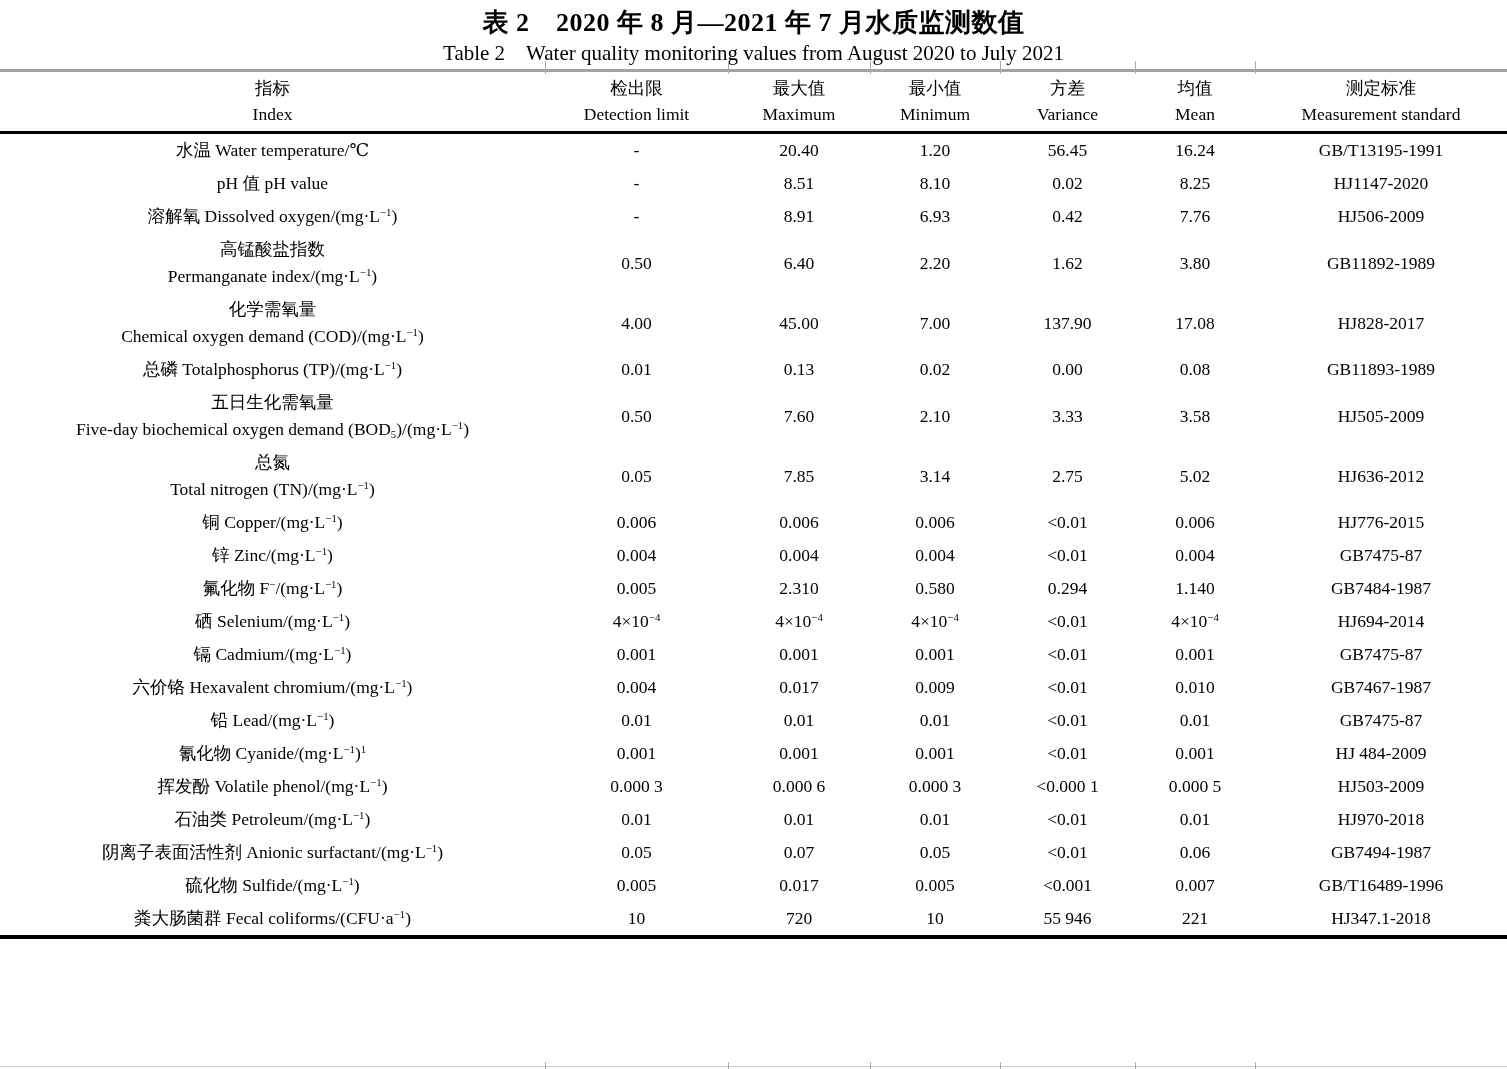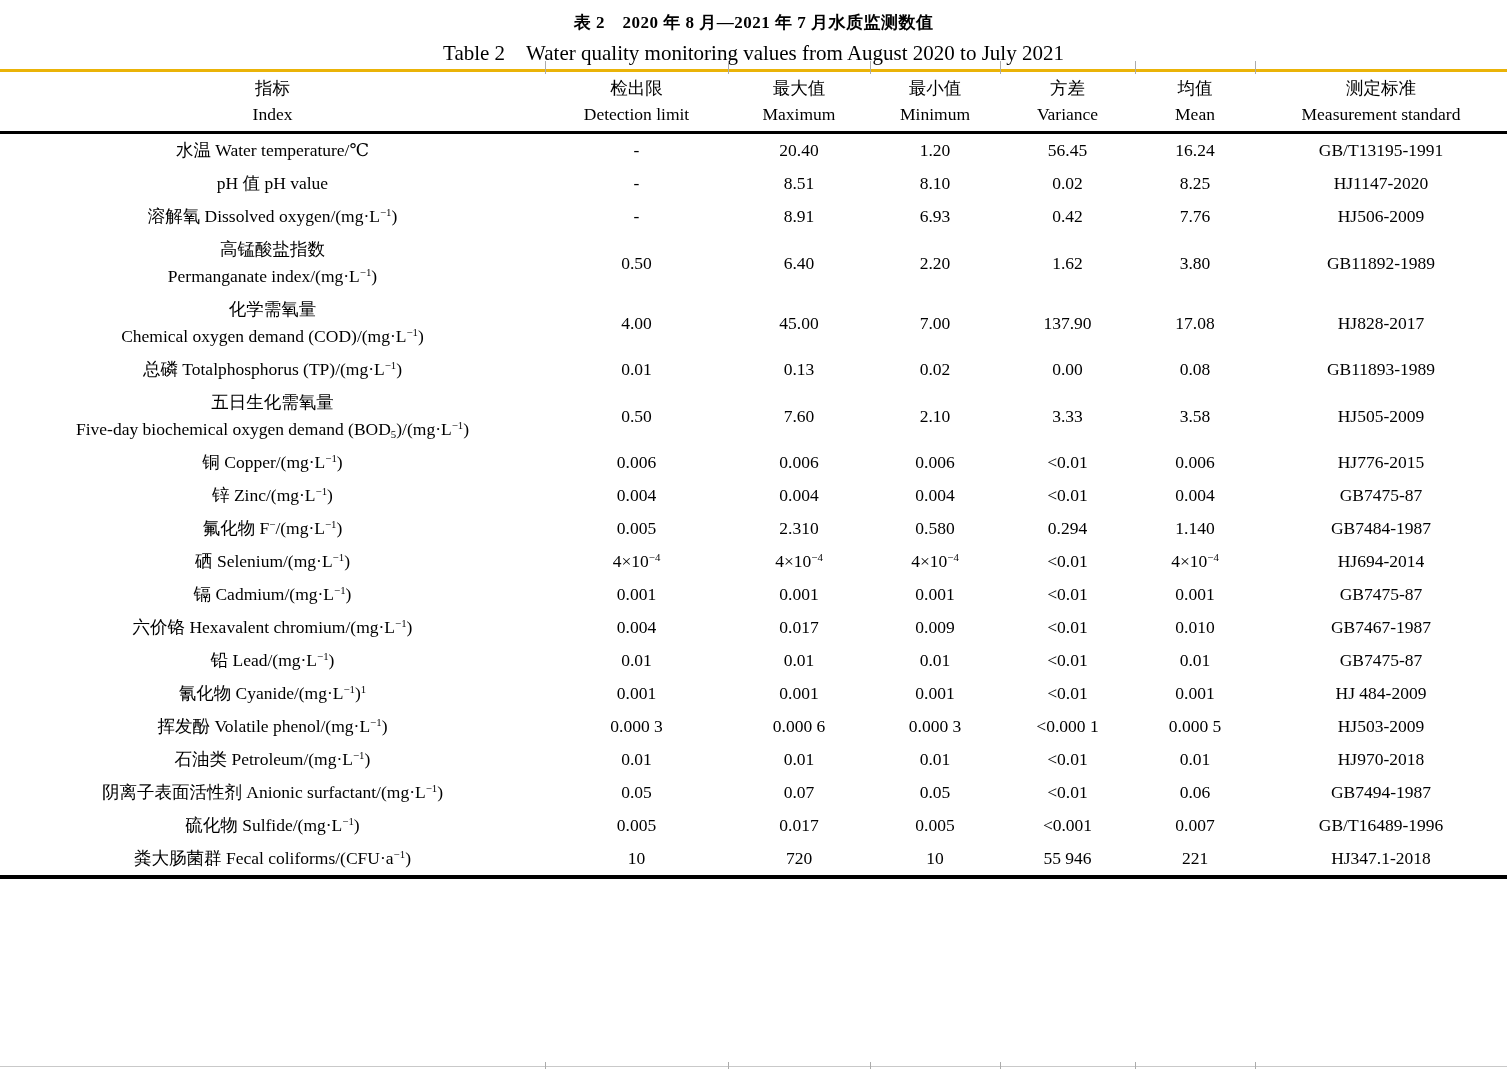--- a/index.html
+++ b/index.html
@@ -4,27 +4,27 @@
 <style>
   html,body{margin:0;padding:0;background:#ffffff;}
   body{
     width:1507px;height:1069px;
     font-family:"Liberation Serif","DejaVu Serif",serif;
     color:#000;
   }
   .page{position:relative;width:1507px;height:1069px;overflow:hidden;background:#fff;}
   .caption{text-align:center;}
   .title-zh{
-    font-size:17px;font-weight:700;line-height:30px;padding-top:8px;
+    font-size:26px;font-weight:700;line-height:30px;padding-top:8px;
     letter-spacing:0.5px;
   }
   .title-en{font-size:21px;line-height:31px;}
   table.wq-table{
     width:1507px;border-collapse:collapse;table-layout:fixed;
-    border-top:3px solid #eab308;border-bottom:4px solid #000;
+    border-top:3px solid #a3a3a3;border-bottom:4px solid #000;
   }
   thead th{border-bottom:3px solid #000;}
   th{
     font-weight:normal;font-size:17.5px;text-align:center;vertical-align:middle;
     padding:3px 0 4px;line-height:26px;
   }
   td{
     font-size:17.5px;text-align:center;vertical-align:middle;
     padding:3px 0;line-height:27px;
     white-space:nowrap;
@@ -168,20 +168,32 @@
           </td>
           <td>0.50</td>
           <td>7.60</td>
           <td>2.10</td>
           <td>3.33</td>
           <td>3.58</td>
           <td>HJ505-2009</td>
         </tr>
         <tr>
           <td class="idx">
+            <div class="iline">总氮</div>
+            <div class="iline">Total nitrogen (TN)/(mg·L<sup>−1</sup>)</div>
+          </td>
+          <td>0.05</td>
+          <td>7.85</td>
+          <td>3.14</td>
+          <td>2.75</td>
+          <td>5.02</td>
+          <td>HJ636-2012</td>
+        </tr>
+        <tr>
+          <td class="idx">
             <div class="iline">铜 Copper/(mg·L<sup>−1</sup>)</div>
           </td>
           <td>0.006</td>
           <td>0.006</td>
           <td>0.006</td>
           <td>&lt;0.01</td>
           <td>0.006</td>
           <td>HJ776-2015</td>
         </tr>
         <tr>

